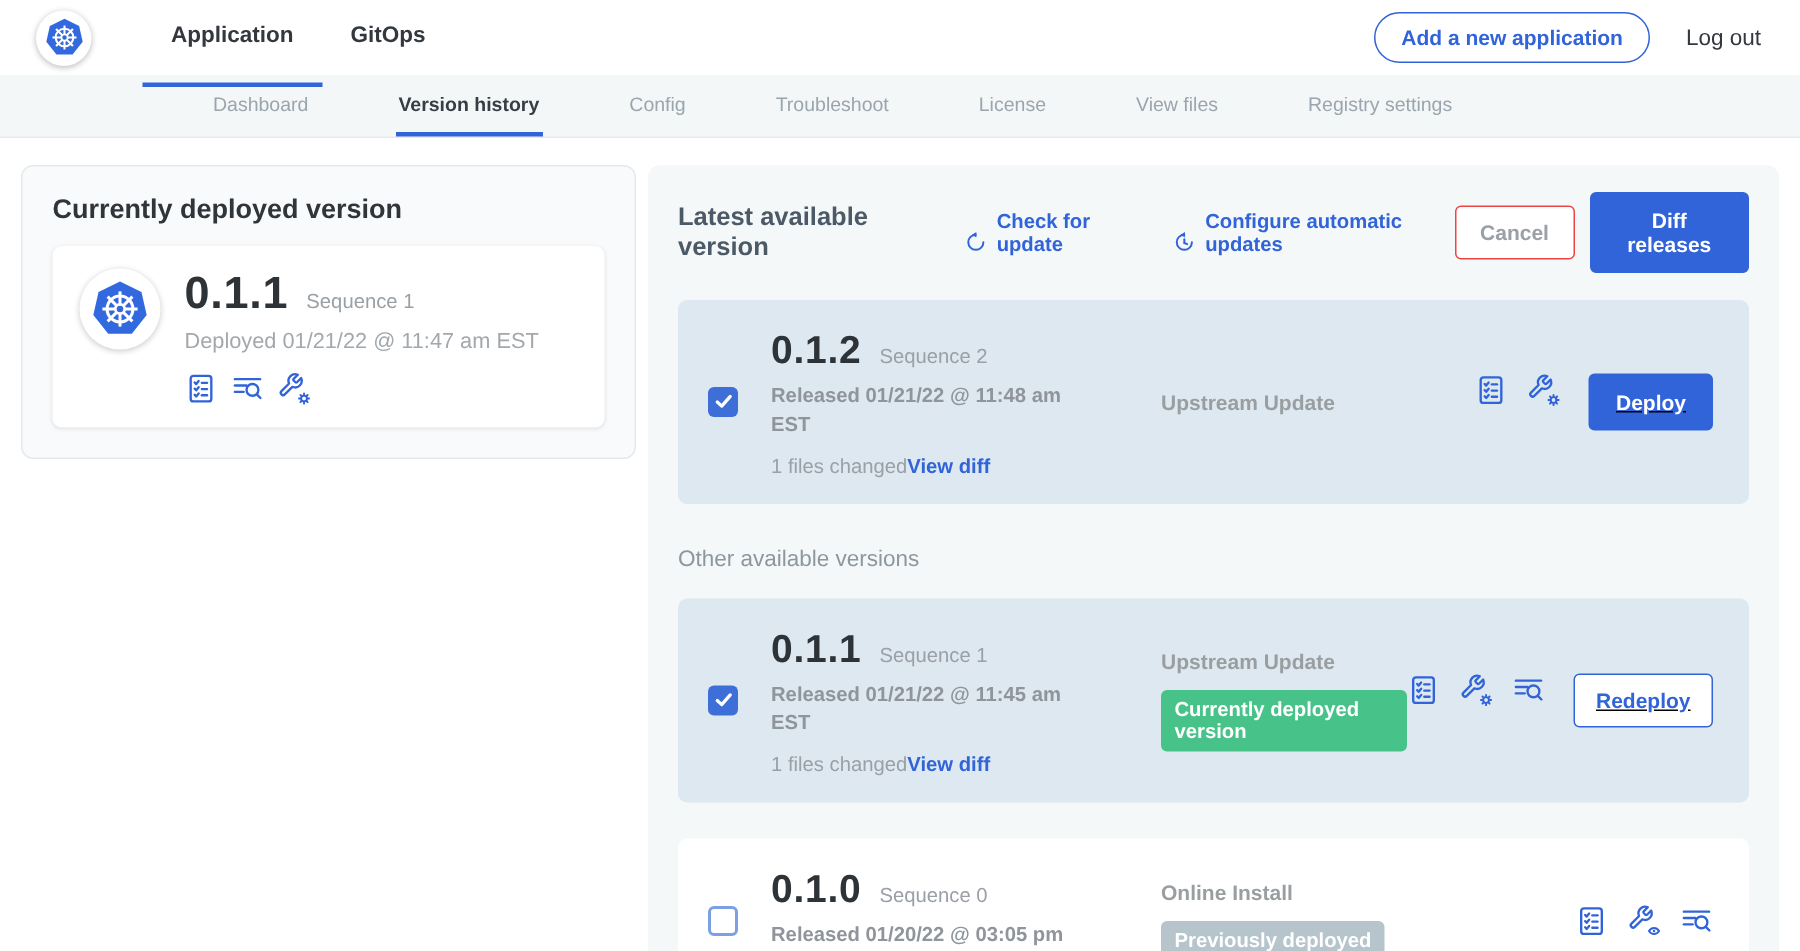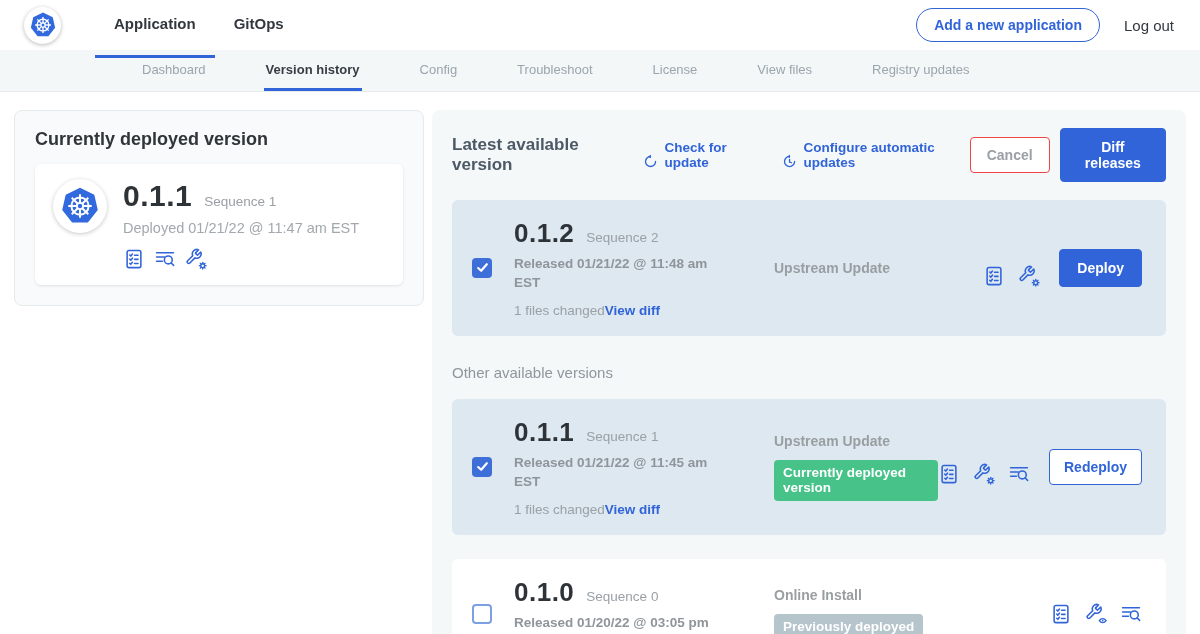--- a/index.html
+++ b/index.html
@@ -67,21 +67,21 @@
   .ver-num { font-size:26px; font-weight:800; color:#2e3338; letter-spacing:.5px; }
   .released { margin-top:6px; font-size:13.5px; font-weight:700; color:#8f959b; line-height:1.4; max-width:195px; }
   .files-line { margin-top:10px; font-size:13.5px; color:#9aa0a6; display:flex; align-items:center; }
   .view-diff { color:#3164d8; font-weight:700; cursor:pointer; }
   .vmiddle { flex:1; margin-left:48px; align-self:center; }
   .source { font-size:14px; font-weight:700; color:#999fa1; }
   .badge { display:inline-block; margin-top:11px; padding:5px 9px 6px; border-radius:4px;
     color:#fff; font-weight:700; font-size:13.5px; }
   .badge-green { background:#47c38a; }
   .badge-gray { background:#b6c4cc; }
-  .vactions { display:flex; align-items:flex-end; gap:13px; }
+  .vactions { display:flex; align-items:flex-start; gap:13px;text-decoration:underline; }
   .deploy-btn { margin-left:6px; padding:10px 17px; }
   .redeploy-btn { margin-left:6px; background:#fff; color:#3164d8; border:1px solid #3164d8;
     font-weight:700; font-size:14px; border-radius:4px; padding:9px 14px; cursor:pointer;
     font-family:"Liberation Sans",sans-serif; }
   .other-title { margin-top:28px; font-size:15px; color:#8e979e; }
   .icn { width:22px; height:22px; display:block; cursor:pointer; }
   .icn-sm { width:17px; height:17px; display:block; }
 </style>
 </head>
 <body>
@@ -158,21 +158,21 @@
   <div class="logout">Log out</div>
 </div>
 
 <div class="subnav">
   <div class="subnav-tab">Dashboard</div>
   <div class="subnav-tab active">Version history</div>
   <div class="subnav-tab">Config</div>
   <div class="subnav-tab">Troubleshoot</div>
   <div class="subnav-tab">License</div>
   <div class="subnav-tab">View files</div>
-  <div class="subnav-tab">Registry updates</div>
+  <div class="subnav-tab">Registry settings</div>
 </div>
 
 <div class="content">
 
   <div class="left-panel">
     <div class="left-title">Currently deployed version</div>
     <div class="deployed-card">
       <div class="k8s-badge">
         <svg width="44" height="44" viewBox="0 0 24 24">
             <use href="#ic-k8s"></use>

